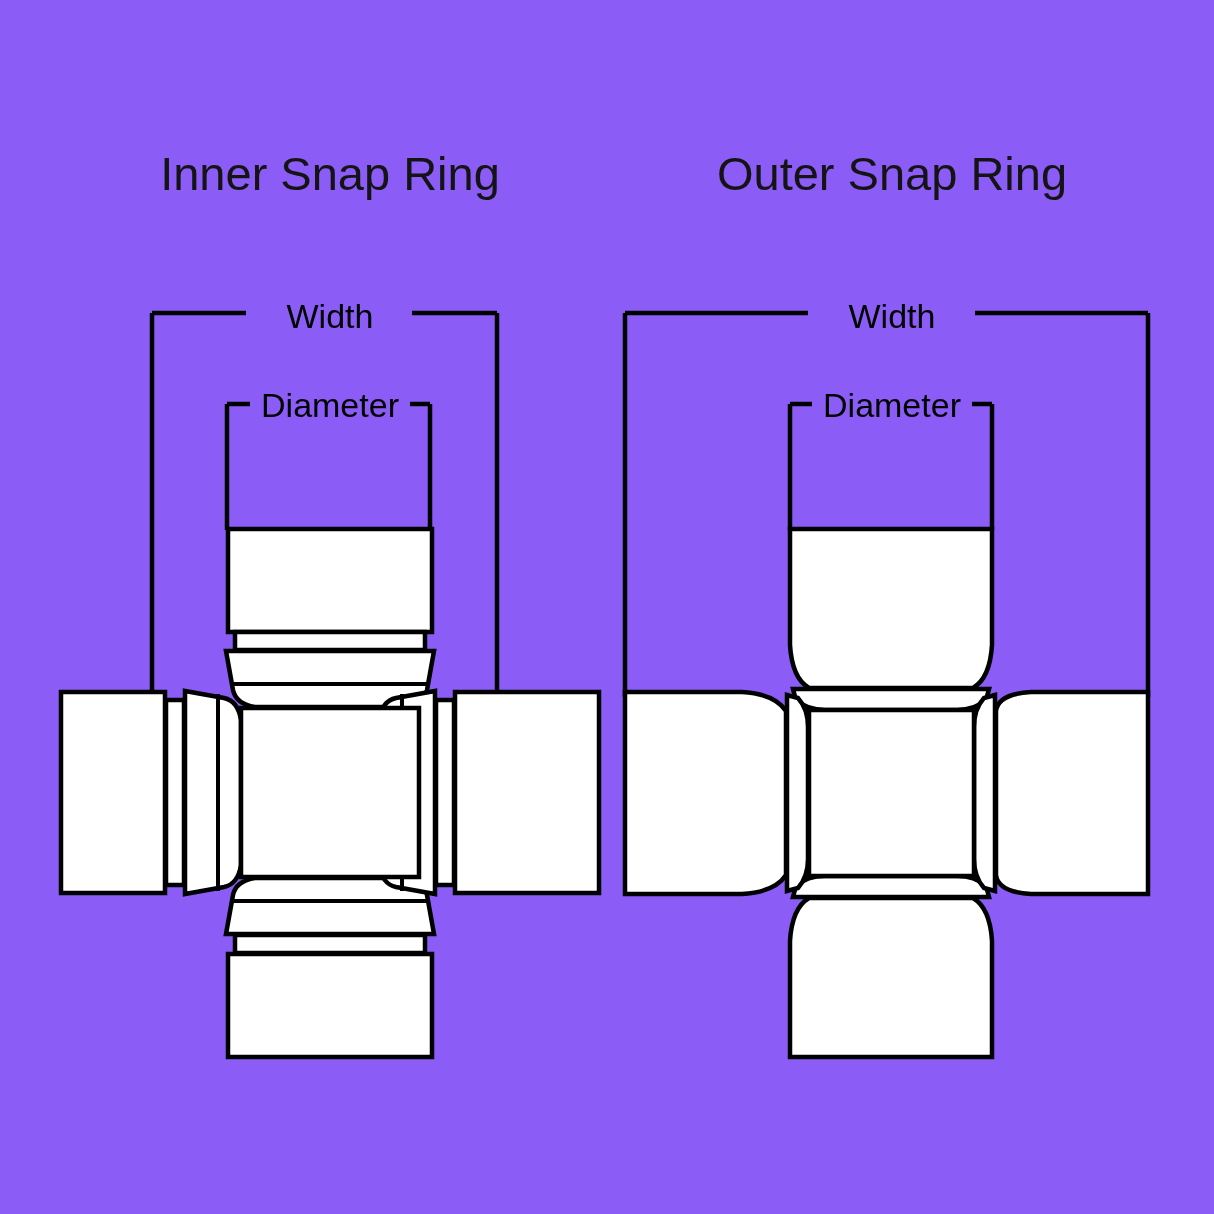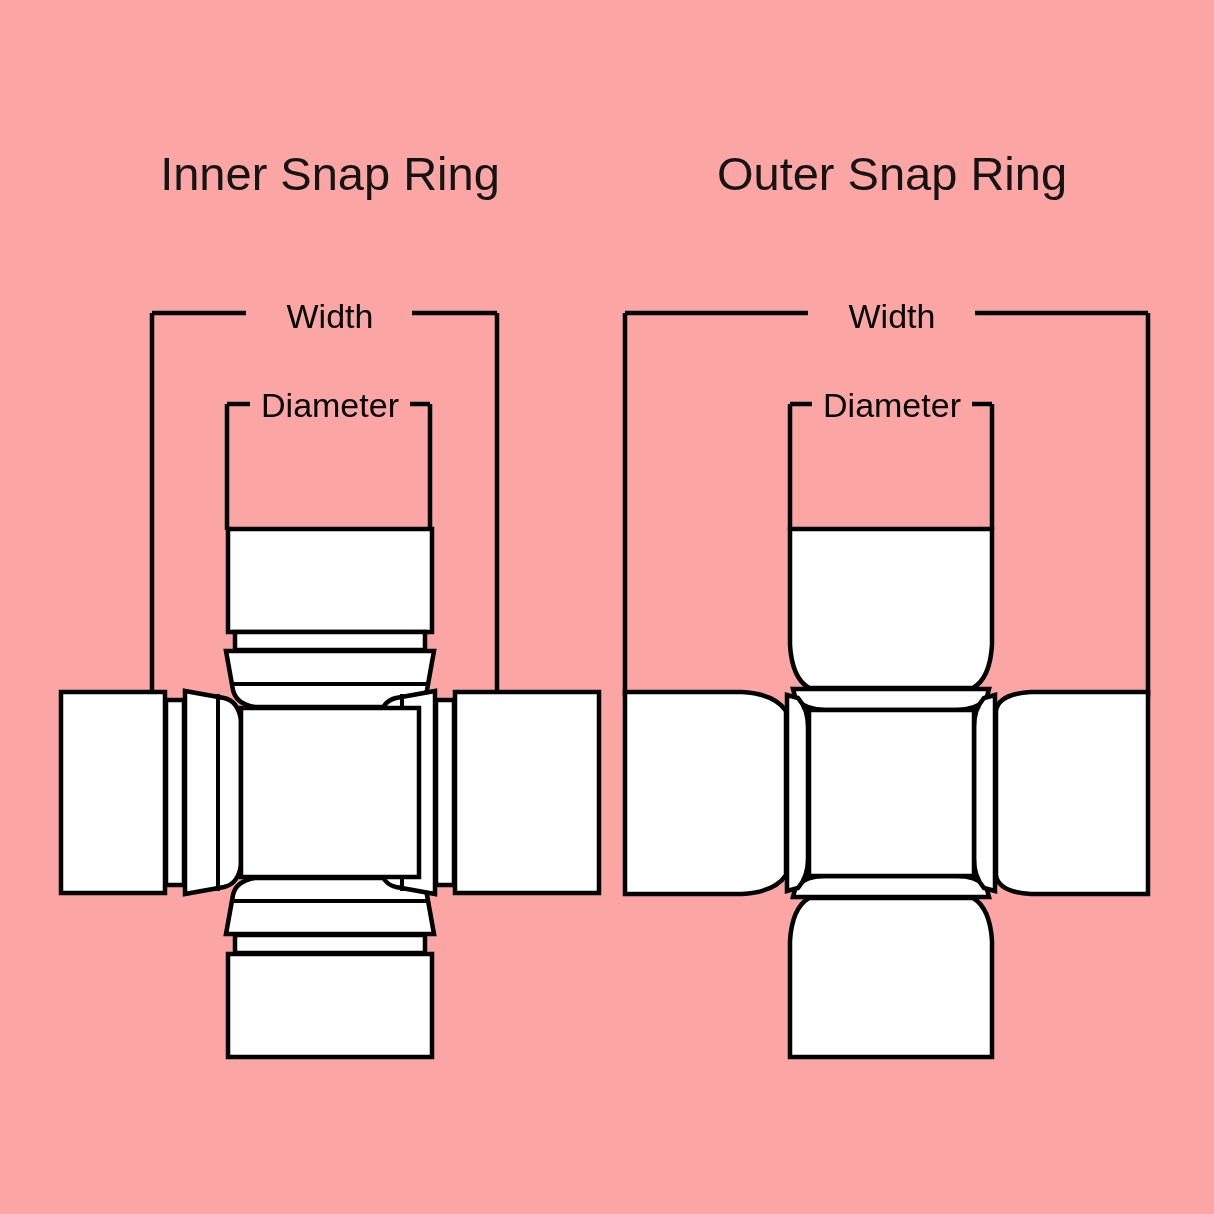--- a/index.html
+++ b/index.html
@@ -12,21 +12,21 @@
     width: 1214px;
     height: 1214px;
     font-family: "Liberation Sans", sans-serif;
     color: #000000;
     overflow: hidden;
   }
   .page {
     position: relative;
     width: 1214px;
     height: 1214px;
-    background: #fca5a5;
+    background: #8b5cf6;
   }
   .diagram-svg {
     position: absolute;
     top: 0;
     left: 0;
     width: 1214px;
     height: 1214px;
     display: block;
   }
   .title-text {

